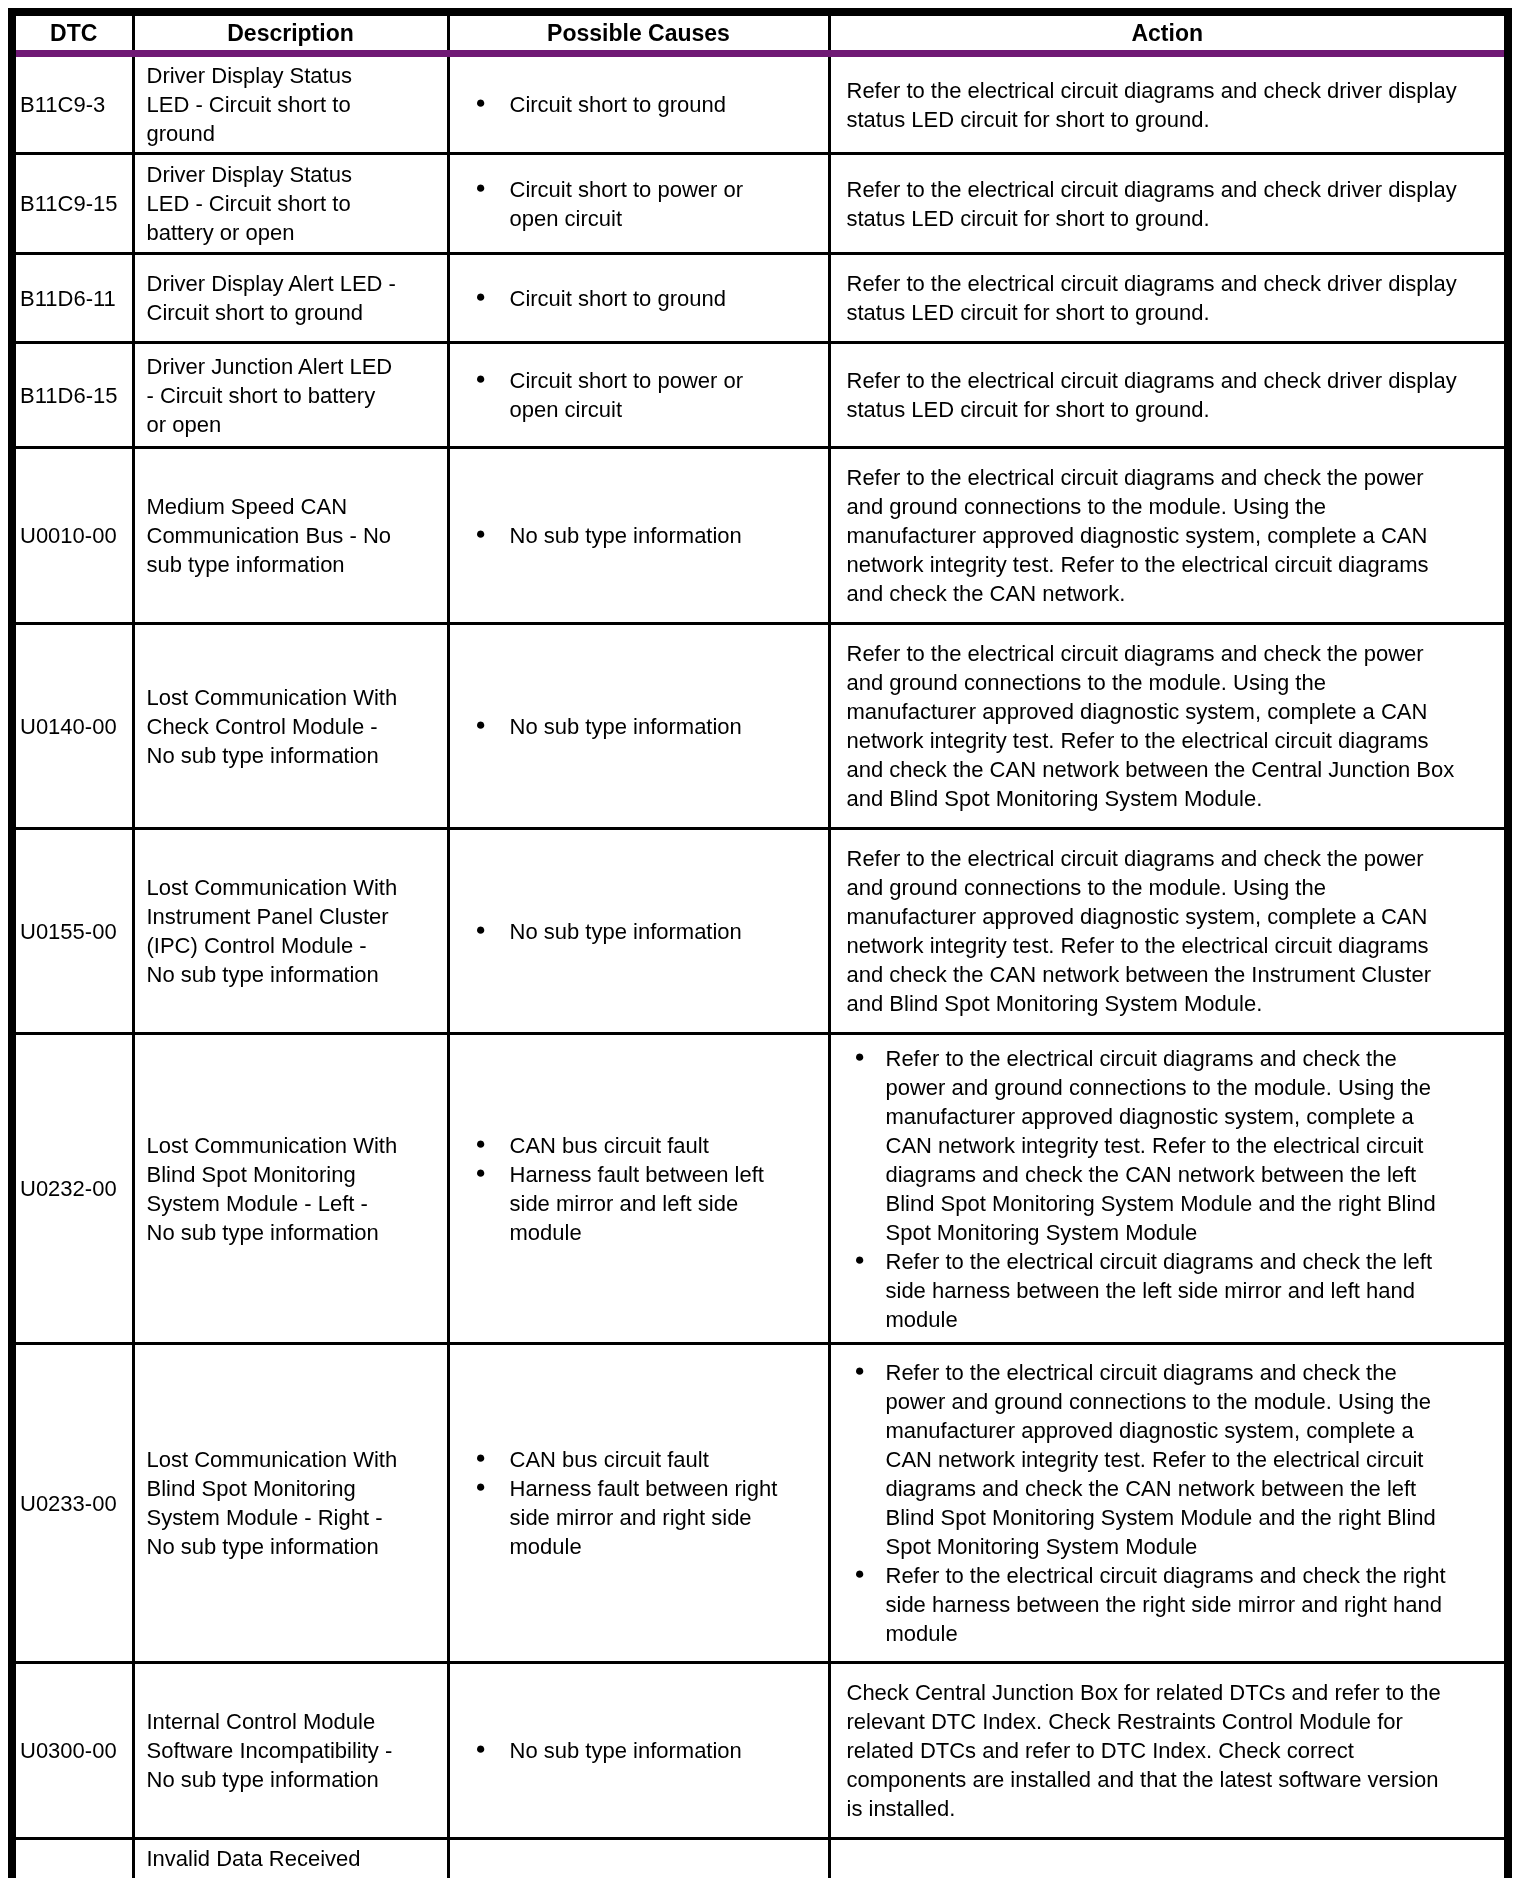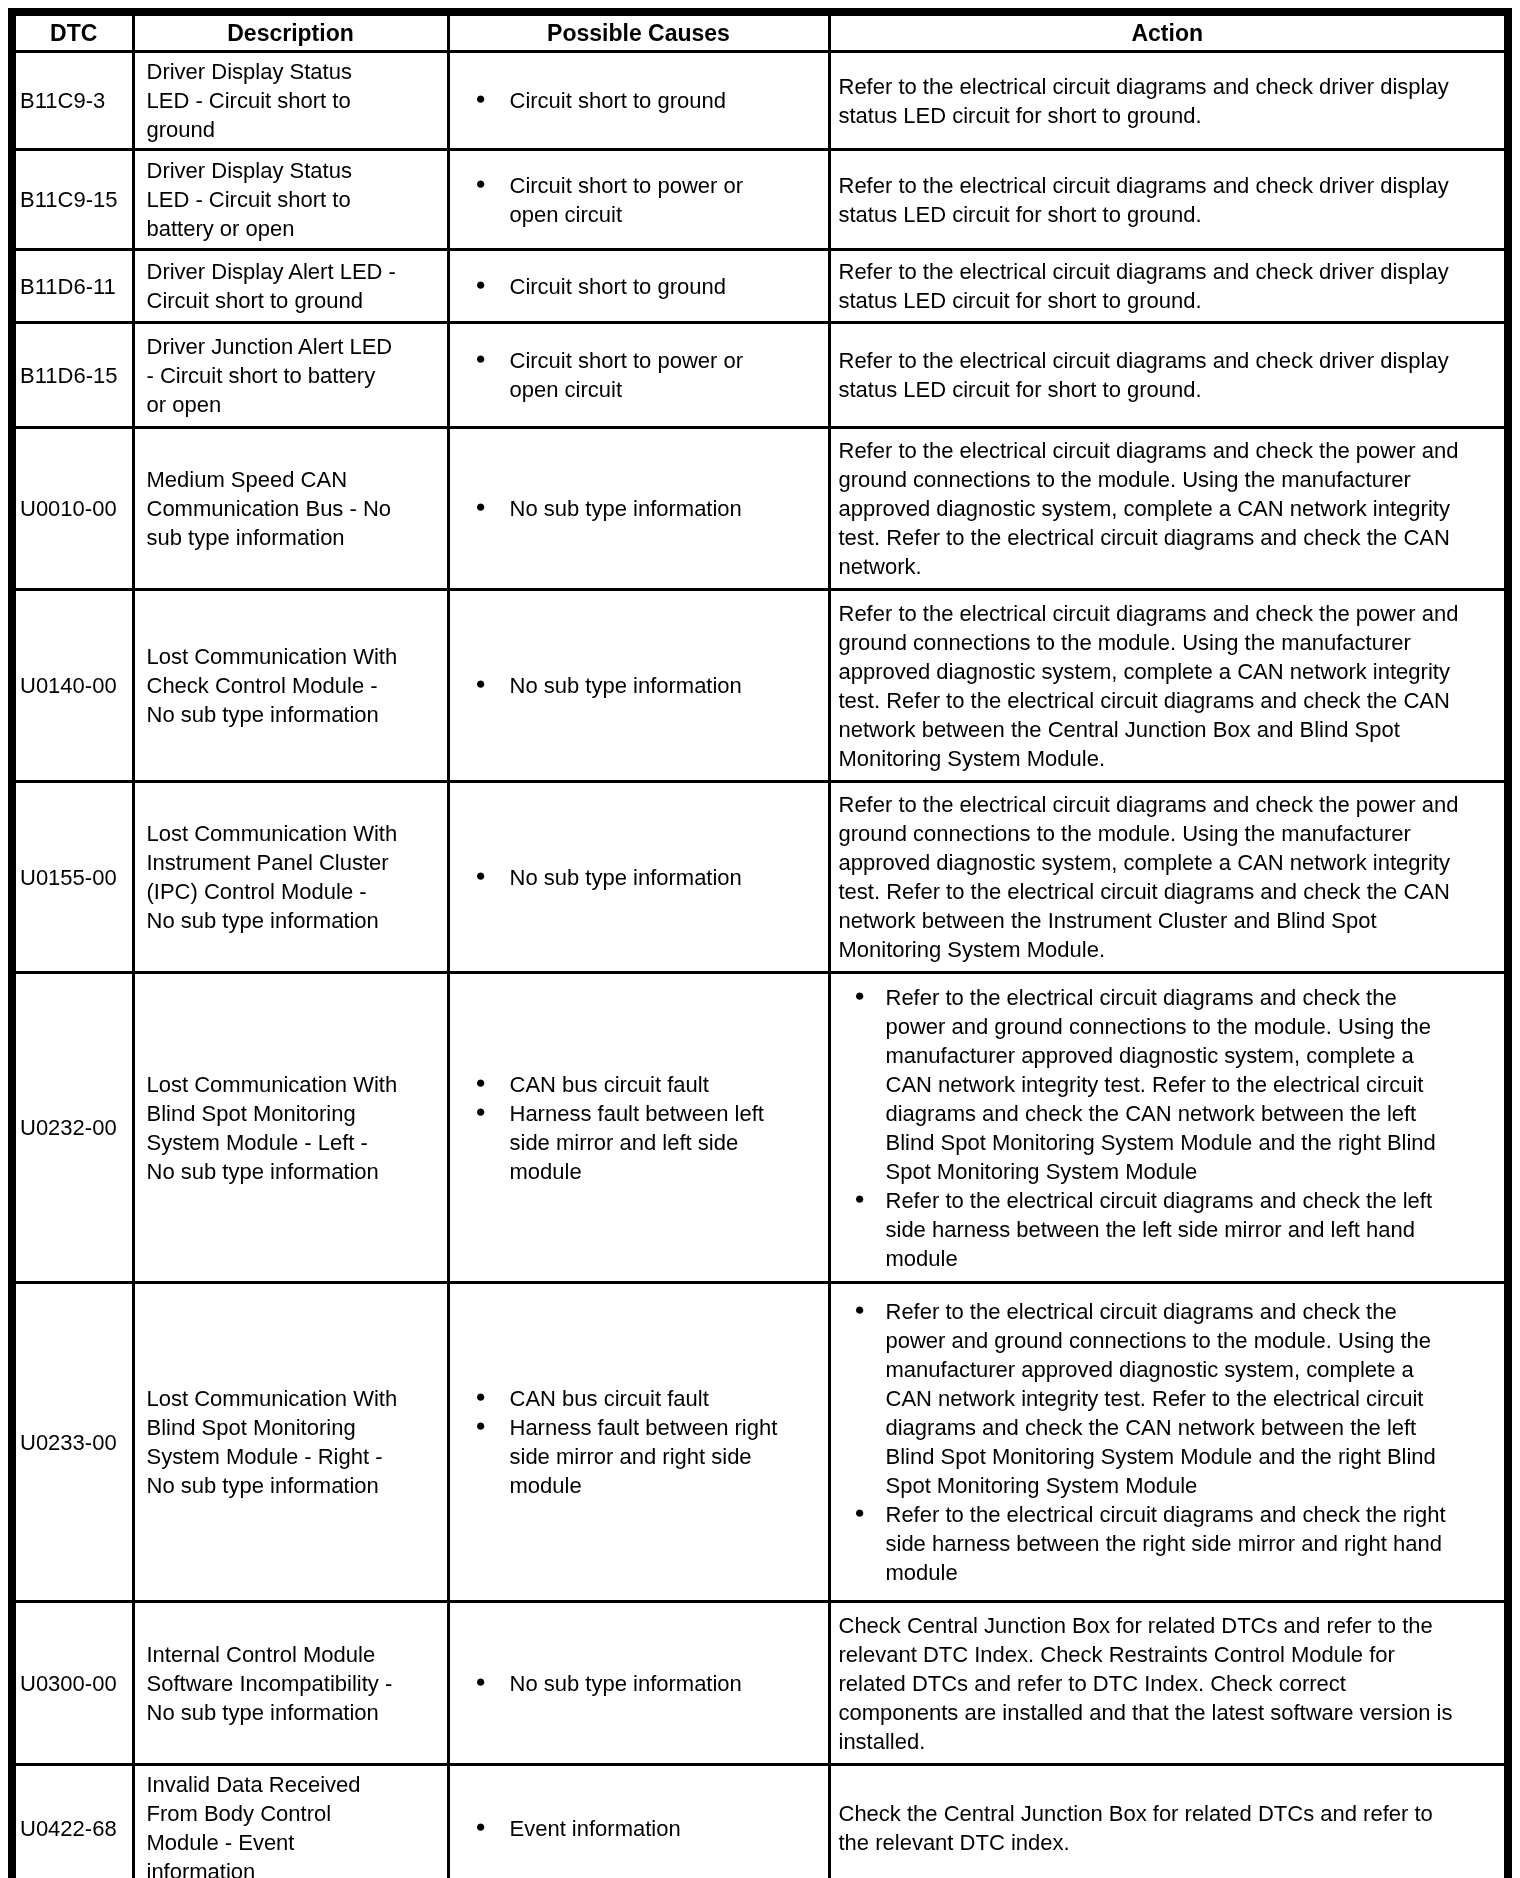--- a/index.html
+++ b/index.html
@@ -8,40 +8,40 @@
     border-collapse: collapse;
     table-layout: fixed;
     width: 1504px;
     border: 8px solid #000;
   }
   col.c1 { width: 121px; }
   col.c2 { width: 315px; }
   col.c3 { width: 381px; }
   th, td { border: 3px solid #000; }
   thead th {
-    border-bottom: 1px solid #701a75;
+    border-bottom: 7px solid #701a75;
     font-size: 23px;
     font-weight: bold;
     text-align: center;
     vertical-align: middle;
     height: 30px;
     padding: 2px;
   }
   td {
     vertical-align: middle;
     font-size: 22px;
     line-height: 29px;
   }
   td.dtc   { padding: 2px 2px 2px 4px; }
   td.desc  { padding: 4px 46px 4px 12px; }
   td.causes { padding: 4px 40px 4px 0; }
   td.causes ul { margin: 0; padding: 0 0 0 26px; list-style: none; }
   td.causes li { position: relative; padding-left: 34px; }
   td.action { padding: 6px 36px 6px 8px; }
-  td.action p { margin: 0; }
+  td.action p { margin: 8px; }
   td.action ul { margin: 0; padding: 0 0 0 16px; list-style: none; }
   td.action li { position: relative; padding-left: 31px; padding-right: 18px; }
   li.bullet::before {
     content: "\25CF";
     position: absolute;
     left: 0;
     top: 4px;
     font-size: 17px;
     line-height: 1;
   }

